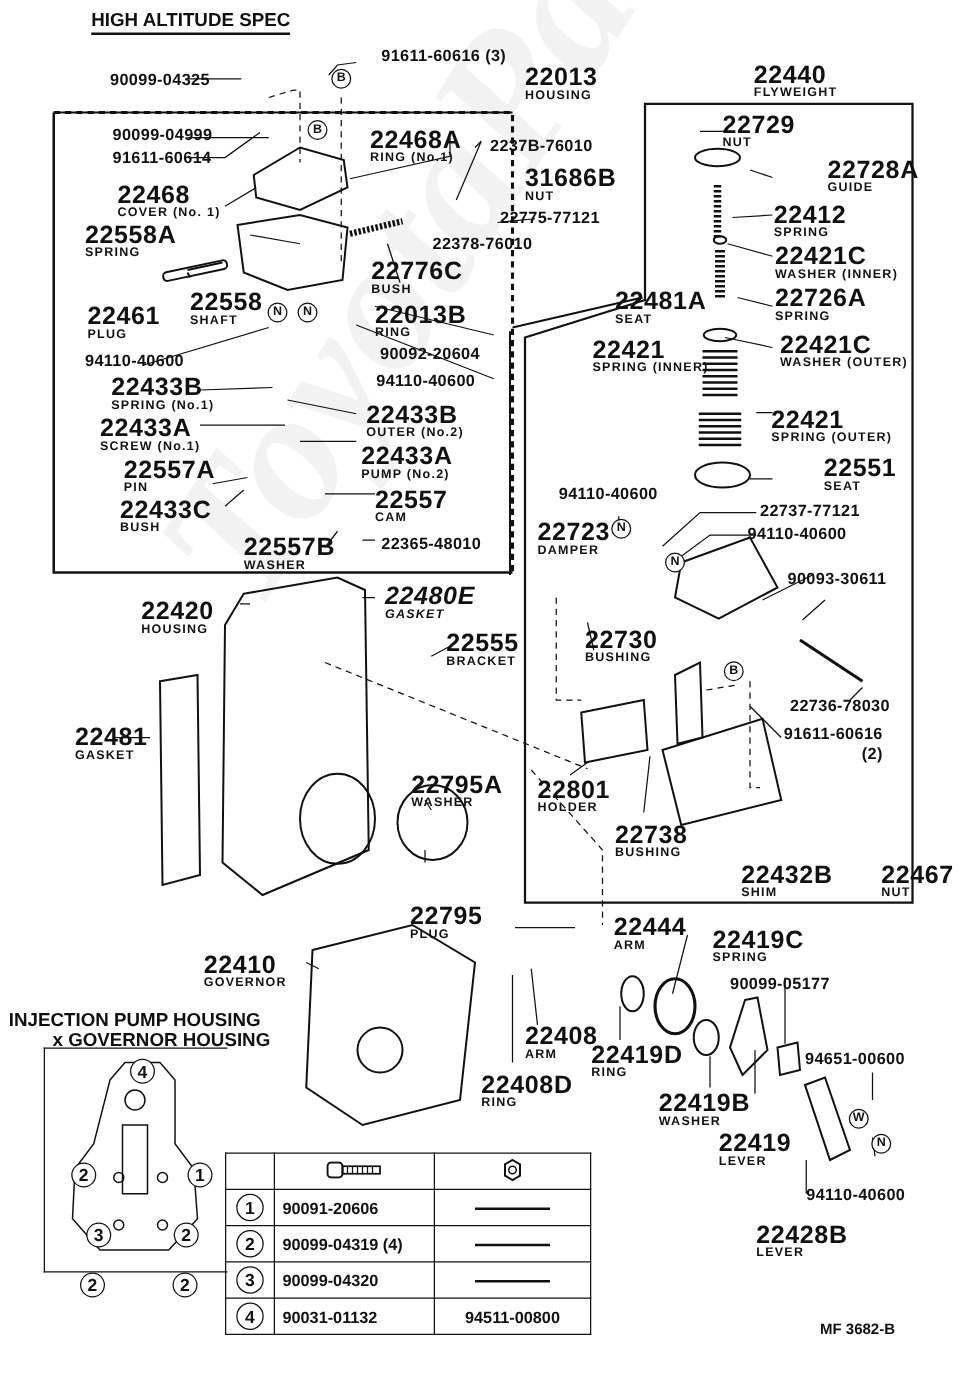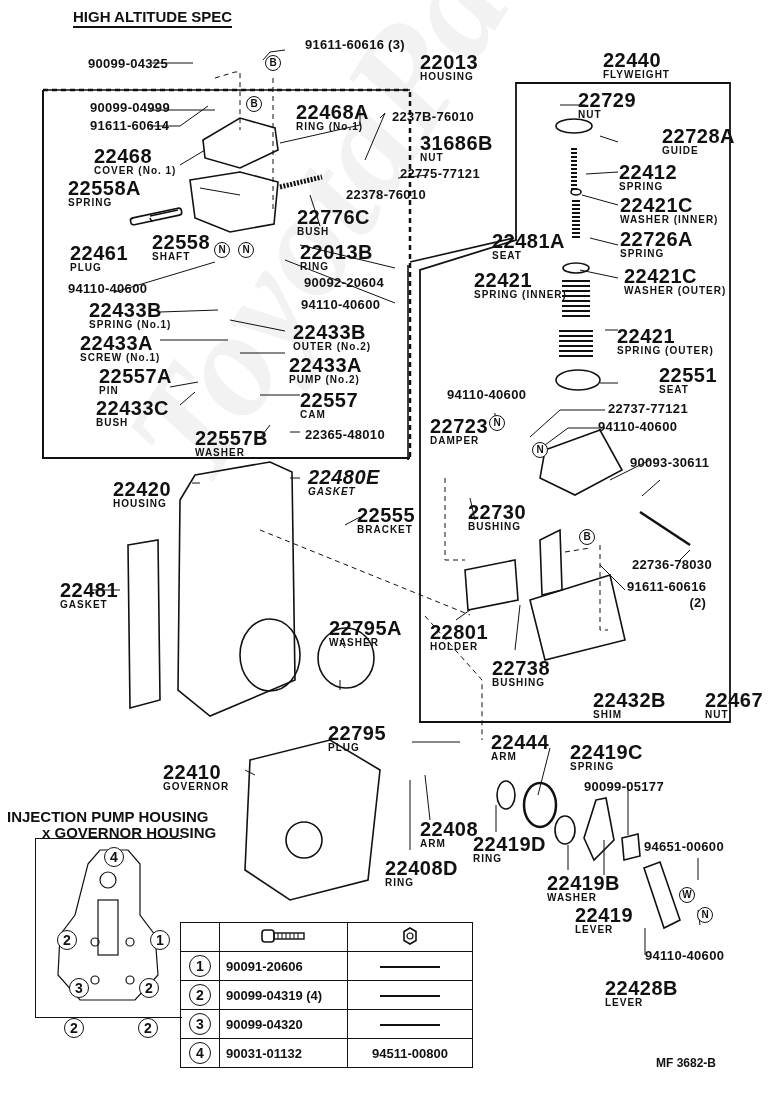--- a/index.html
+++ b/index.html
@@ -323,21 +323,21 @@
   <div class="lbl" style="left:473px;top:834px;">
     <span class="num">22419D</span>
     <span class="name">RING</span>
   </div>
   <div class="pn" style="left:584px;top:780px;">90099-05177</div>
   <div class="lbl" style="left:385px;top:858px;">
     <span class="num">22408D</span>
     <span class="name">RING</span>
   </div>
   <div class="pn" style="left:644px;top:840px;">94651-00600</div>
-  <div class="lbl" style="left:527px;top:873px;margin-left:20px;">
+  <div class="lbl" style="left:527px;top:873px;">
     <span class="num">22419B</span>
     <span class="name">WASHER</span>
   </div>
   <div class="lbl" style="left:575px;top:905px;">
     <span class="num">22419</span>
     <span class="name">LEVER</span>
   </div>
   <div class="pn" style="left:645px;top:949px;">94110-40600</div>
   <div class="lbl" style="left:605px;top:978px;">
     <span class="num">22428B</span>

